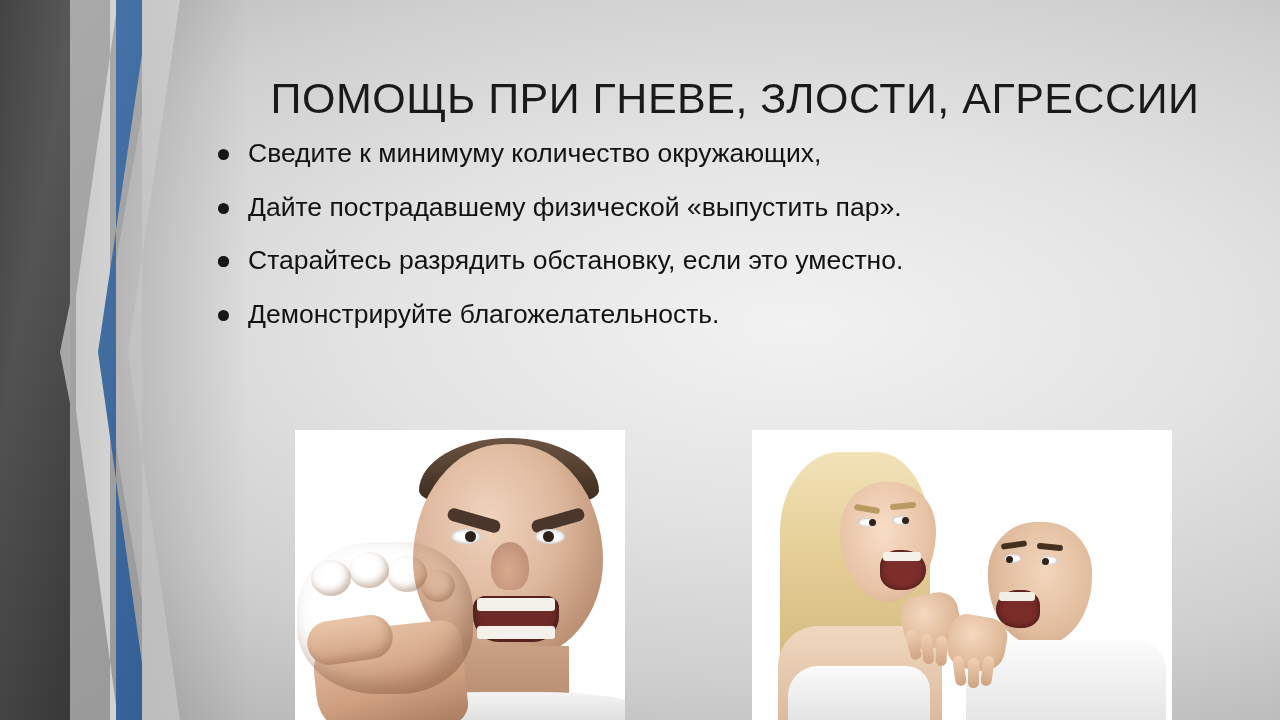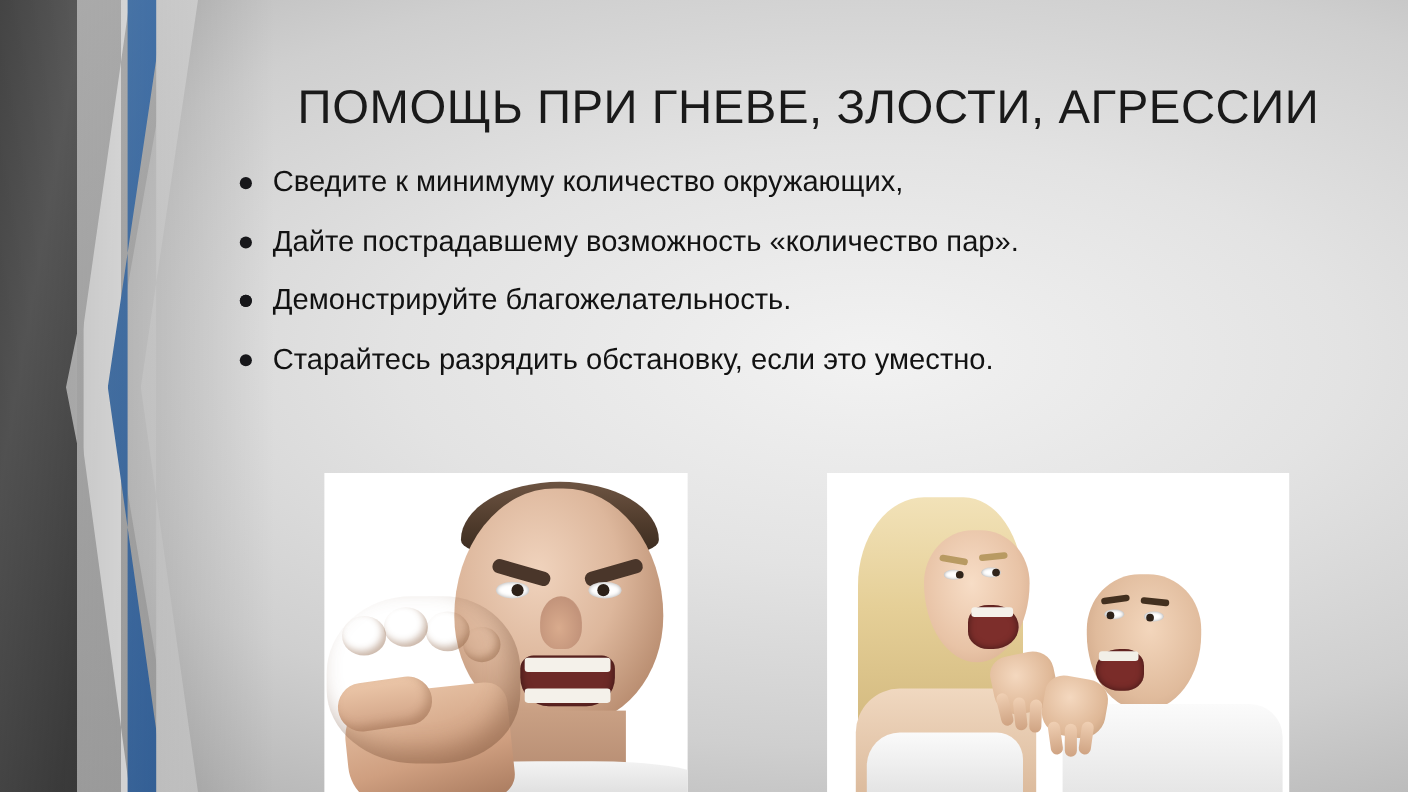--- a/index.html
+++ b/index.html
@@ -88,21 +88,21 @@
     padding: 72px 60px 0 60px;
     text-align: center;
     font-size: 43px;
     line-height: 1.22;
     letter-spacing: .5px;
     color: #1a1a1a;
     font-weight: 400;
   }
   .bullets {
     list-style: none;
-    margin: 28px 0 0 0;
+    margin: 16px 0 0 0;
     padding: 0 30px 0 18px;
   }
   .bullets li {
     position: relative;
     font-size: 26.5px;
     line-height: 1.0;
     color: #121212;
     padding: 0 0 0 40px;
     margin: 0 0 27px 0;
     white-space: nowrap;
@@ -317,32 +317,32 @@
   <div class="content">
     <h1 class="title">ПОМОЩЬ ПРИ ГНЕВЕ, ЗЛОСТИ, АГРЕССИИ</h1>
 
     <ul class="bullets">
       <li>
         <span class="dot"></span>
         <span>Сведите к минимуму количество окружающих,</span>
       </li>
       <li>
         <span class="dot"></span>
-        <span>Дайте пострадавшему возможность «количество пар».</span>
+        <span>Дайте пострадавшему физической «выпустить пар».</span>
       </li>
       <li>
         <span class="dot"></span>
       </li>
       <li>
         <span class="dot"></span>
-        <span>Демонстрируйте благожелательность.</span>
+        <span>Старайтесь разрядить обстановку, если это уместно.</span>
       </li>
       <li>
         <span class="dot"></span>
-        <span>Старайтесь разрядить обстановку, если это уместно.</span>
+        <span>Демонстрируйте благожелательность.</span>
       </li>
     </ul>
   </div>
 
   <div class="photos">
 
     <div class="photo left">
       <div class="pl-bg"></div>
       <div class="pl-hair"></div>
       <div class="pl-head"></div>

